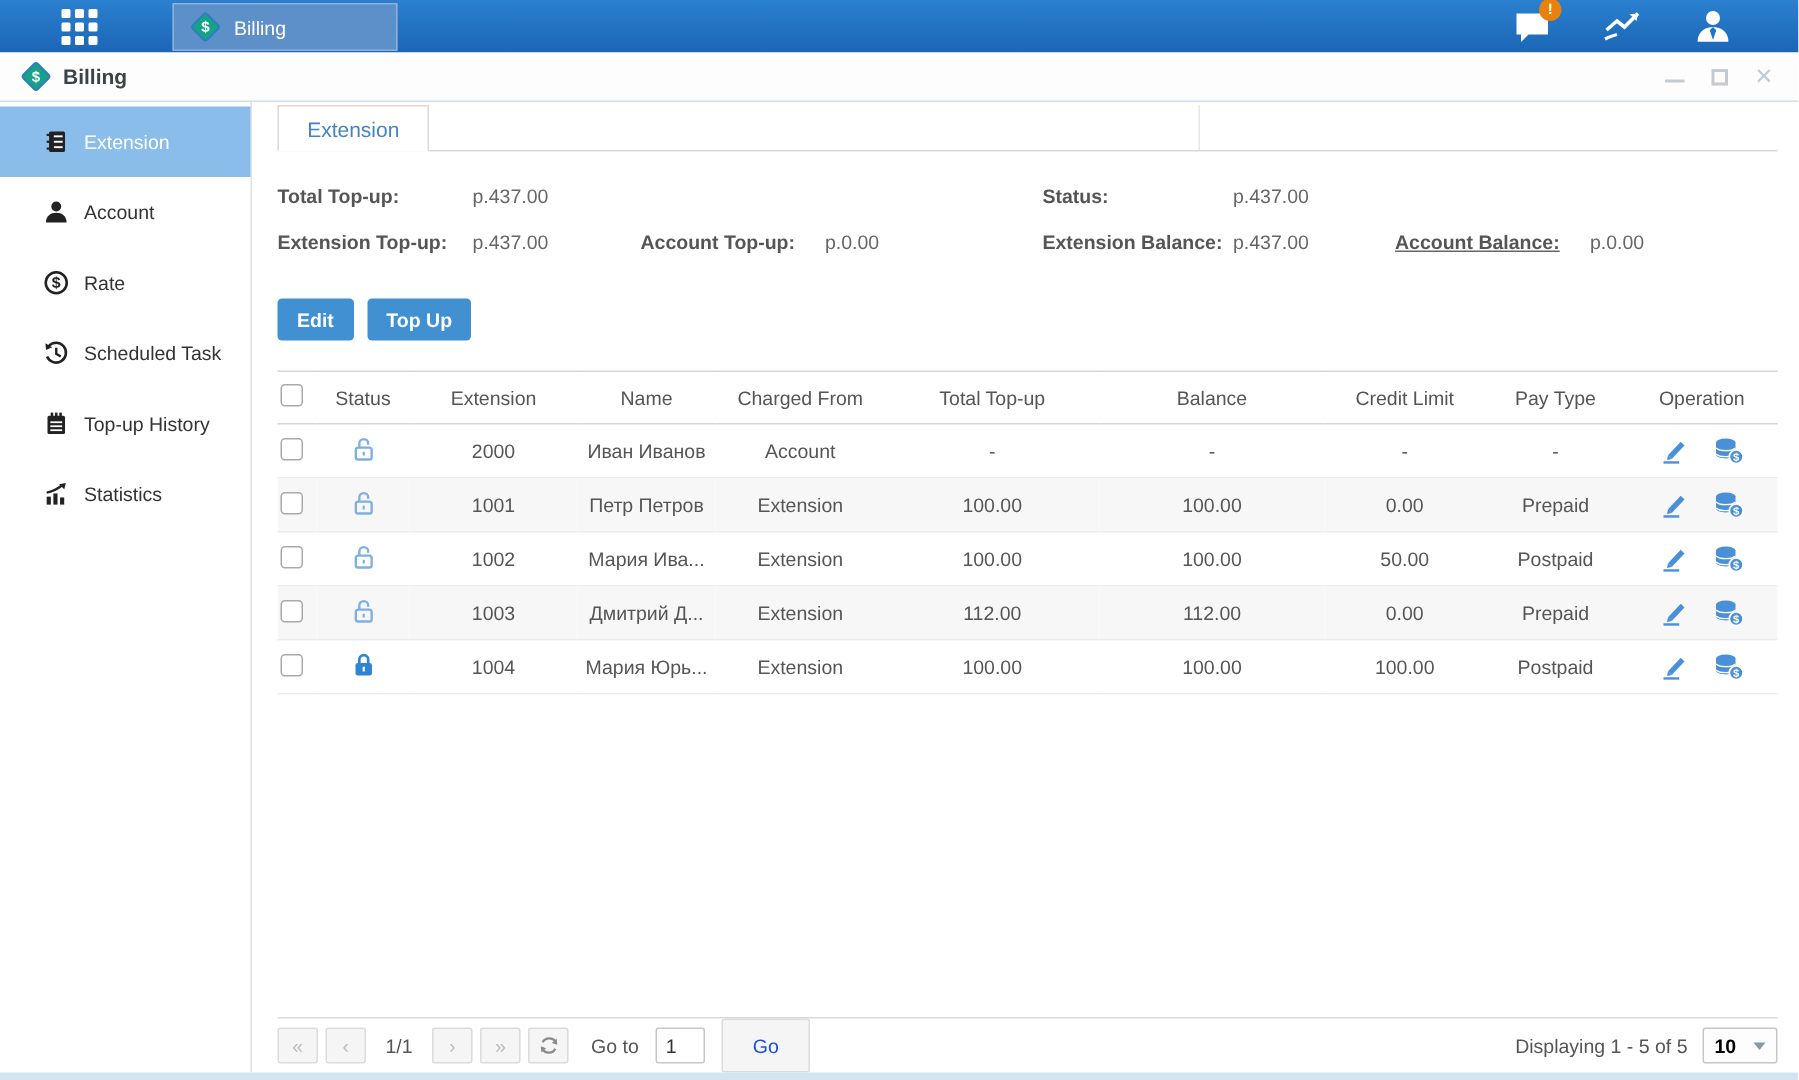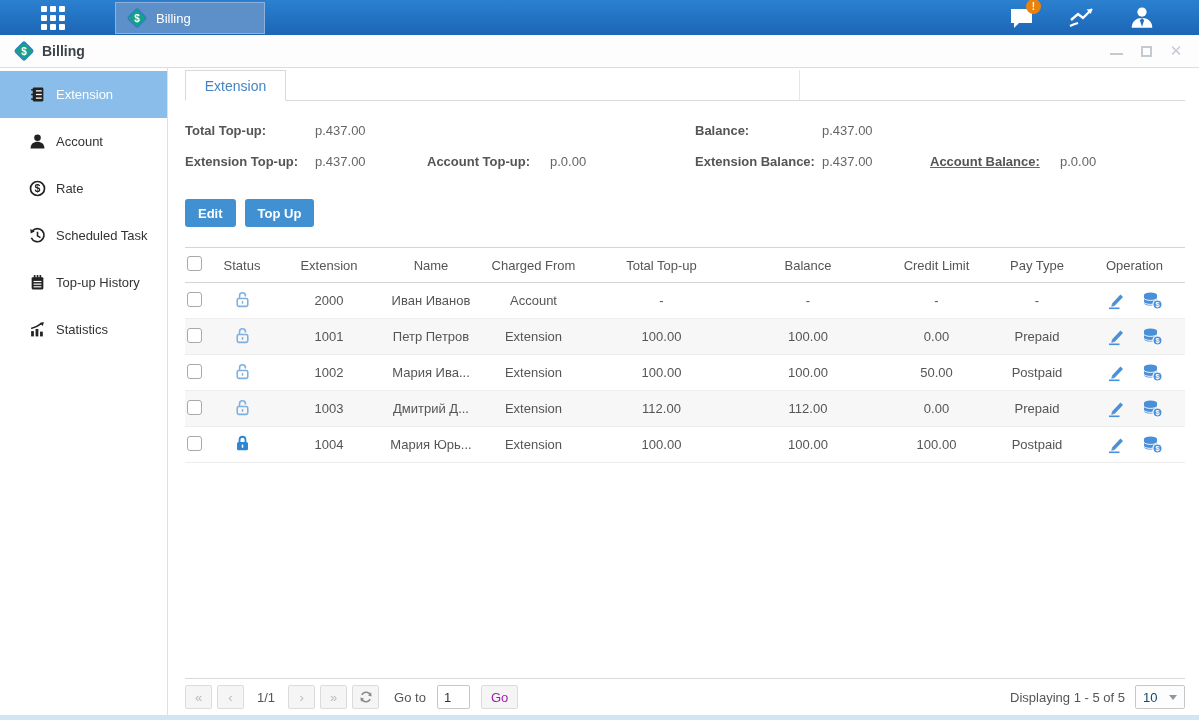--- a/index.html
+++ b/index.html
@@ -64,23 +64,23 @@
   .checkbox { width:15px; height:15px; border:1px solid #a9a9a9; border-radius:3px; background:#fff; display:inline-block; cursor:pointer; }
   .op-cell { display:flex; align-items:center; justify-content:center; gap:16px; height:35px; }
   .icon-btn { cursor:pointer; display:flex; align-items:center; }
 
   
   .pager { margin-top:auto; border-top:1px solid #d9d9d9; height:37px; display:flex; align-items:center; gap:5px; font-size:13px; color:#555; flex:0 0 auto; }
   .pbtn { width:27px; height:24px; background:#f5f5f5; border:1px solid #dcdcdc; border-radius:2px; display:flex; align-items:center; justify-content:center; color:#bcbcbc; font-size:13px; cursor:pointer; }
   .pageinfo { padding:0 8px; color:#555; }
   .goto-label { margin-left:10px; margin-right:6px; }
   .goto-input { width:33px; height:24px; border:1px solid #c7c7c7; border-radius:2px; font-size:13px; padding-left:6px; color:#333; font-family:inherit; }
-  .go-btn { margin-left:6px; height:24px; padding:0 9px; background:#f5f5f5; border:1px solid #dcdcdc; border-radius:2px; font-size:13px; color:#a21caf; font-family:inherit; cursor:pointer; }
+  .go-btn { margin-left:6px; height:36px; padding:0 20px; background:#f5f5f5; border:1px solid #dcdcdc; border-radius:2px; font-size:13px; color:#1d4ed8; font-family:inherit; cursor:pointer; }
   .pager-right { margin-left:auto; display:flex; align-items:center; gap:10px; }
-  .pagesize { width:50px; height:24px; border:1px solid #c7c7c7; border-radius:2px; background:#fdfdfd; display:flex; align-items:center; justify-content:space-between; padding:0 7px; cursor:pointer; color:#0c4a6e; }
+  .pagesize { width:50px; height:24px; border:1px solid #c7c7c7; border-radius:2px; background:#fdfdfd; display:flex; align-items:center; justify-content:space-between; padding:0 7px; cursor:pointer; color:#000000;font-weight:bold; }
   .caret { width:0; height:0; border-left:4px solid transparent; border-right:4px solid transparent; border-top:5px solid #8a97a5; }
 
   .bottom-strip { height:5px; background:#d3e5f3; flex:0 0 auto; }
 </style>
 </head>
 <body>
 
 <svg width="0" height="0" style="position:absolute">
   <defs>
     <g id="diamond-dollar">
@@ -219,21 +219,21 @@
 
     <div class="content">
       <div class="tabstrip">
         <div class="tab">Extension</div>
         <div class="tab-divider"></div>
       </div>
 
       <div class="stats">
         <span class="r1 c0"><b>Total Top-up:</b></span>
         <span class="r1 cv0">p.437.00</span>
-        <span class="r1 c2"><b>Balance:</b></span>
+        <span class="r1 c2"><b>Status:</b></span>
         <span class="r1 cv2">p.437.00</span>
 
         <span class="r2 c0"><b>Extension Top-up:</b></span>
         <span class="r2 cv0">p.437.00</span>
         <span class="r2 c1"><b>Account Top-up:</b></span>
         <span class="r2 cv1">p.0.00</span>
         <span class="r2 c2"><b>Extension Balance:</b></span>
         <span class="r2 cv2">p.437.00</span>
         <span class="r2 c3"><b>Account Balance:</b></span>
         <span class="r2 cv3">p.0.00</span>

